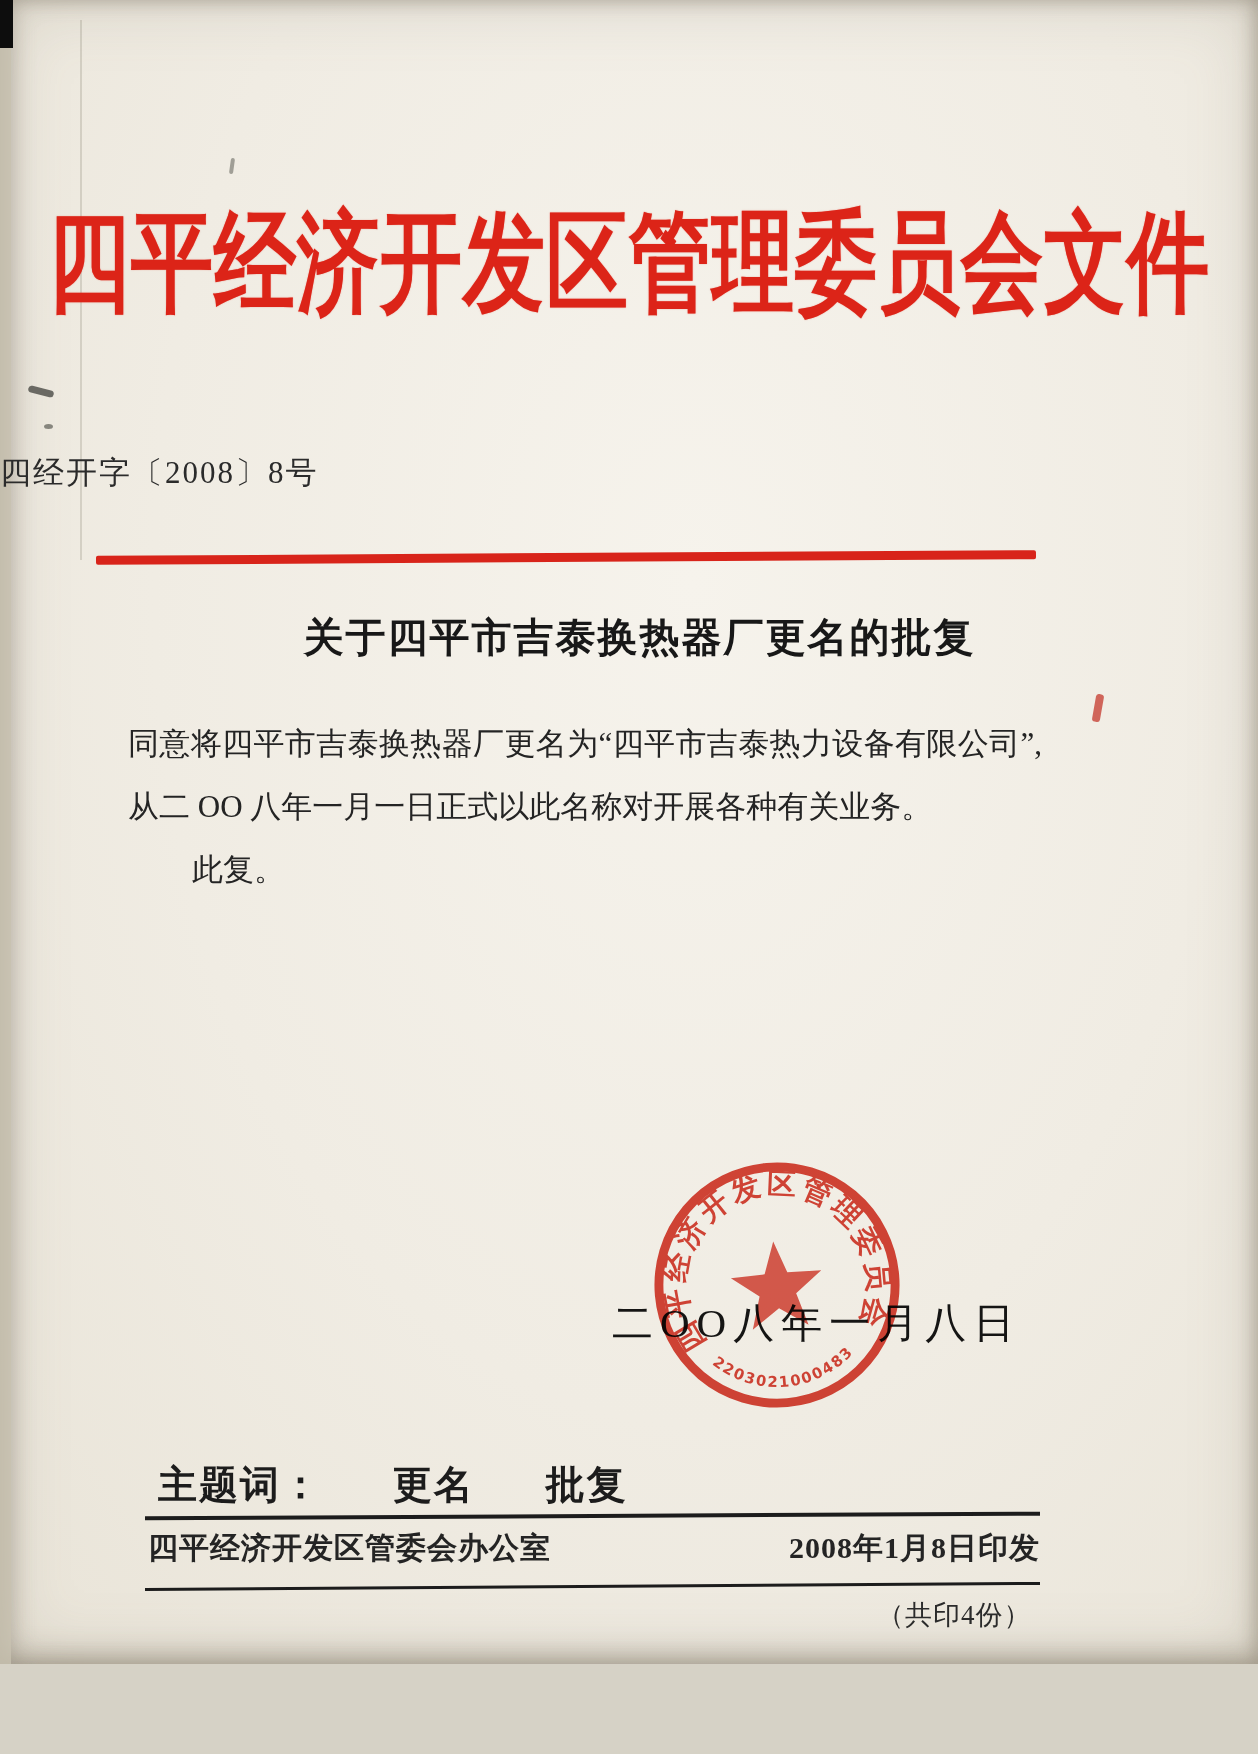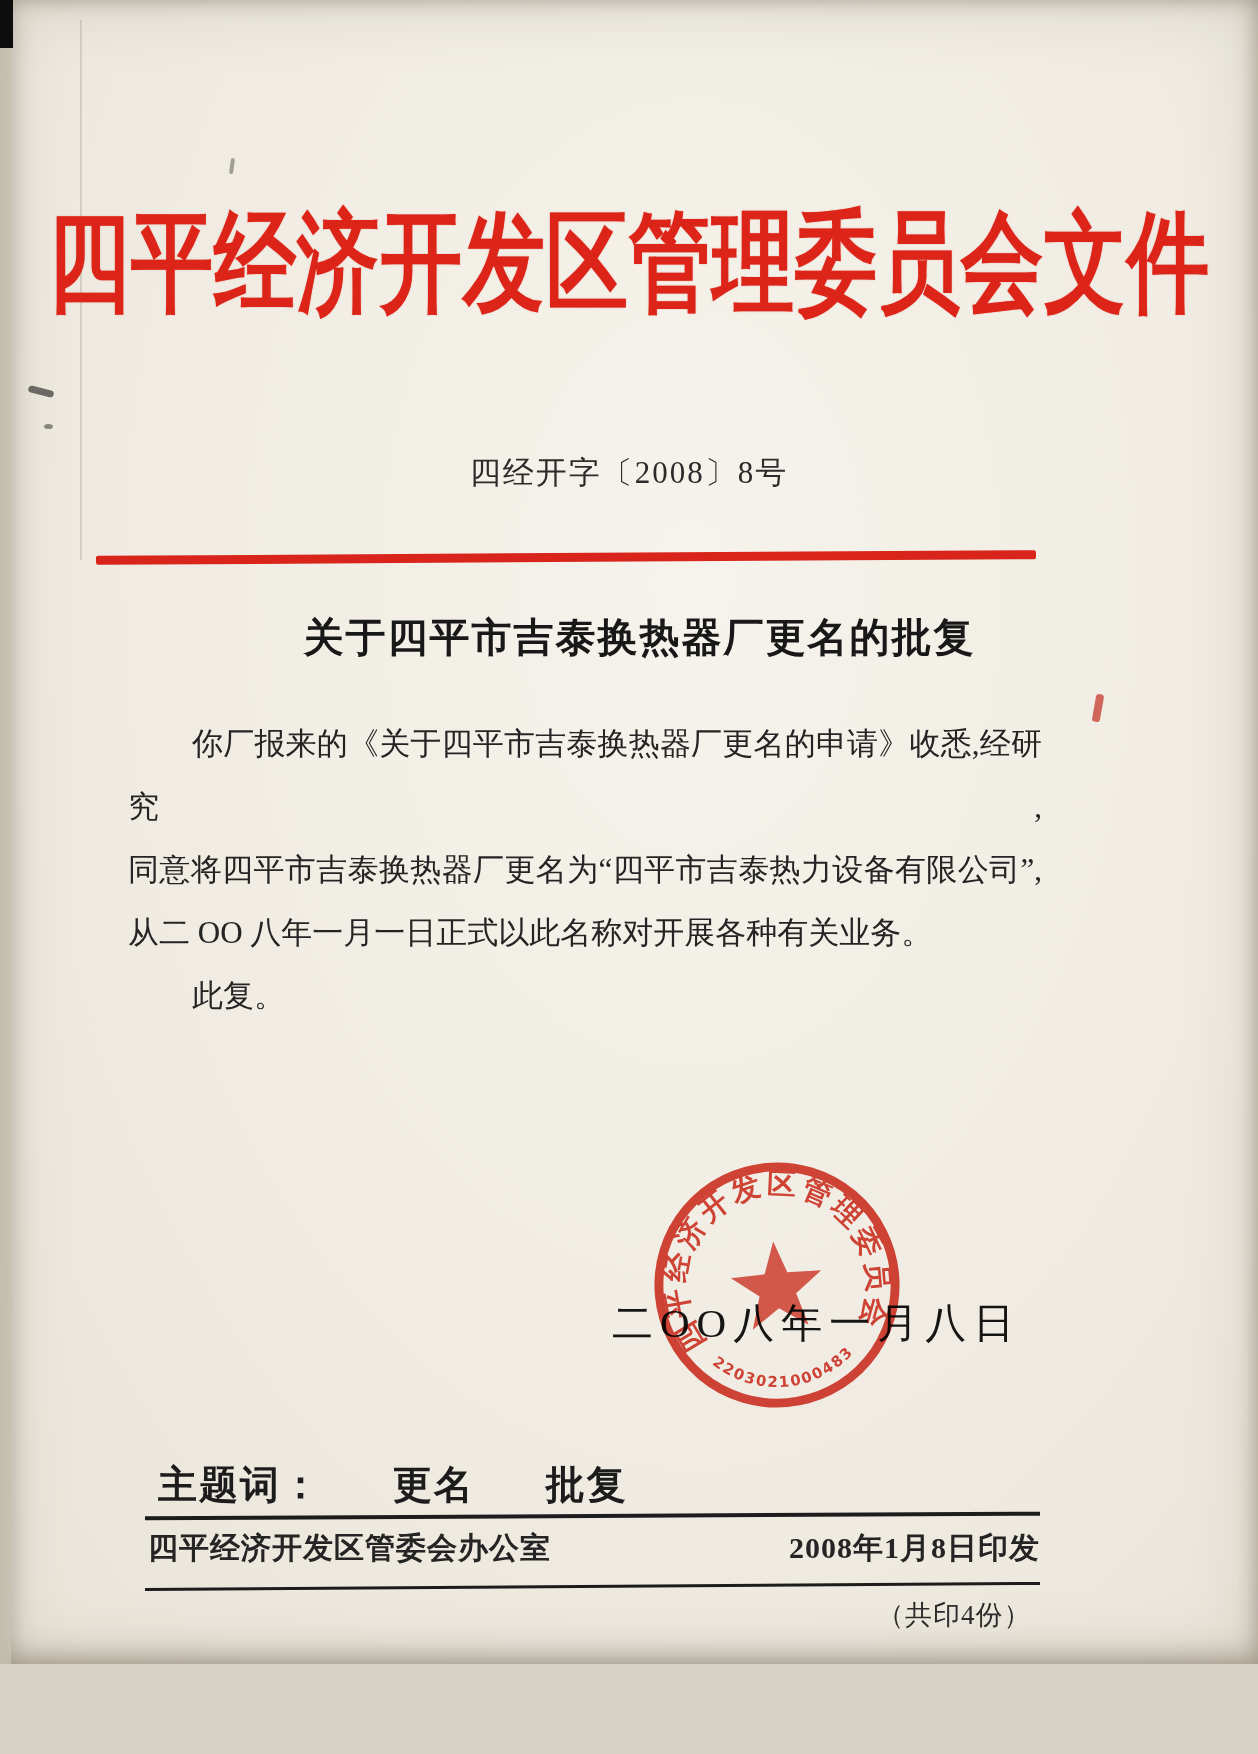--- a/index.html
+++ b/index.html
@@ -16,21 +16,21 @@
   .abs{position:absolute;}
   
   .org-title{
     left:0;right:0;top:190px;text-align:center;
     font-size:82px;font-weight:bold;color:#dc2418;
     transform:scaleY(1.34);transform-origin:top center;
     white-space:nowrap;letter-spacing:1px;
     text-shadow:0 0 1px rgba(220,36,24,.55);
   }
   .doc-number{
-    left:0;right:0;top:452px;text-align:center;
+    left:0;right:0;top:452px;
     font-size:31px;letter-spacing:2px;color:#2b2b2b;
   }
   .red-rule{
     left:96px;top:553px;width:940px;height:9px;background:#d8241a;
     transform:rotate(-0.35deg);border-radius:2px;
   }
   .doc-title{
     left:0;right:0;top:610px;text-align:center;
     font-size:40px;font-weight:bold;color:#181818;
     font-family:Liberation Serif, serif;
@@ -89,21 +89,20 @@
 
   <div class="abs org-title">四平经济开发区管理委员会文件</div>
 
   <div class="abs doc-number">四经开字〔2008〕8号</div>
 
   <div class="abs red-rule"></div>
 
   <div class="abs doc-title">关于四平市吉泰换热器厂更名的批复</div>
 
   <div class="abs body-block">
-    <div class="body-line indent jl">你厂报来的《关于四平市吉泰换热器厂更名的申请》收悉,经研究,</div>
     <div class="body-line jl">同意将四平市吉泰换热器厂更名为“四平市吉泰热力设备有限公司”,</div>
     <div class="body-line">从二 OO 八年一月一日正式以此名称对开展各种有关业务。</div>
     <div class="body-line indent">此复。</div>
   </div>
 
   <svg class="abs seal" viewBox="0 0 260 260" xmlns="http://www.w3.org/2000/svg">
     <defs>
       <path id="arcTop" d="M 54.6 182.8 A 92 92 0 1 1 205.4 182.8" fill="none"></path>
       <path id="arcBot" d="M 51 196 A 103 103 0 0 0 209 196" fill="none"></path>
     </defs>

